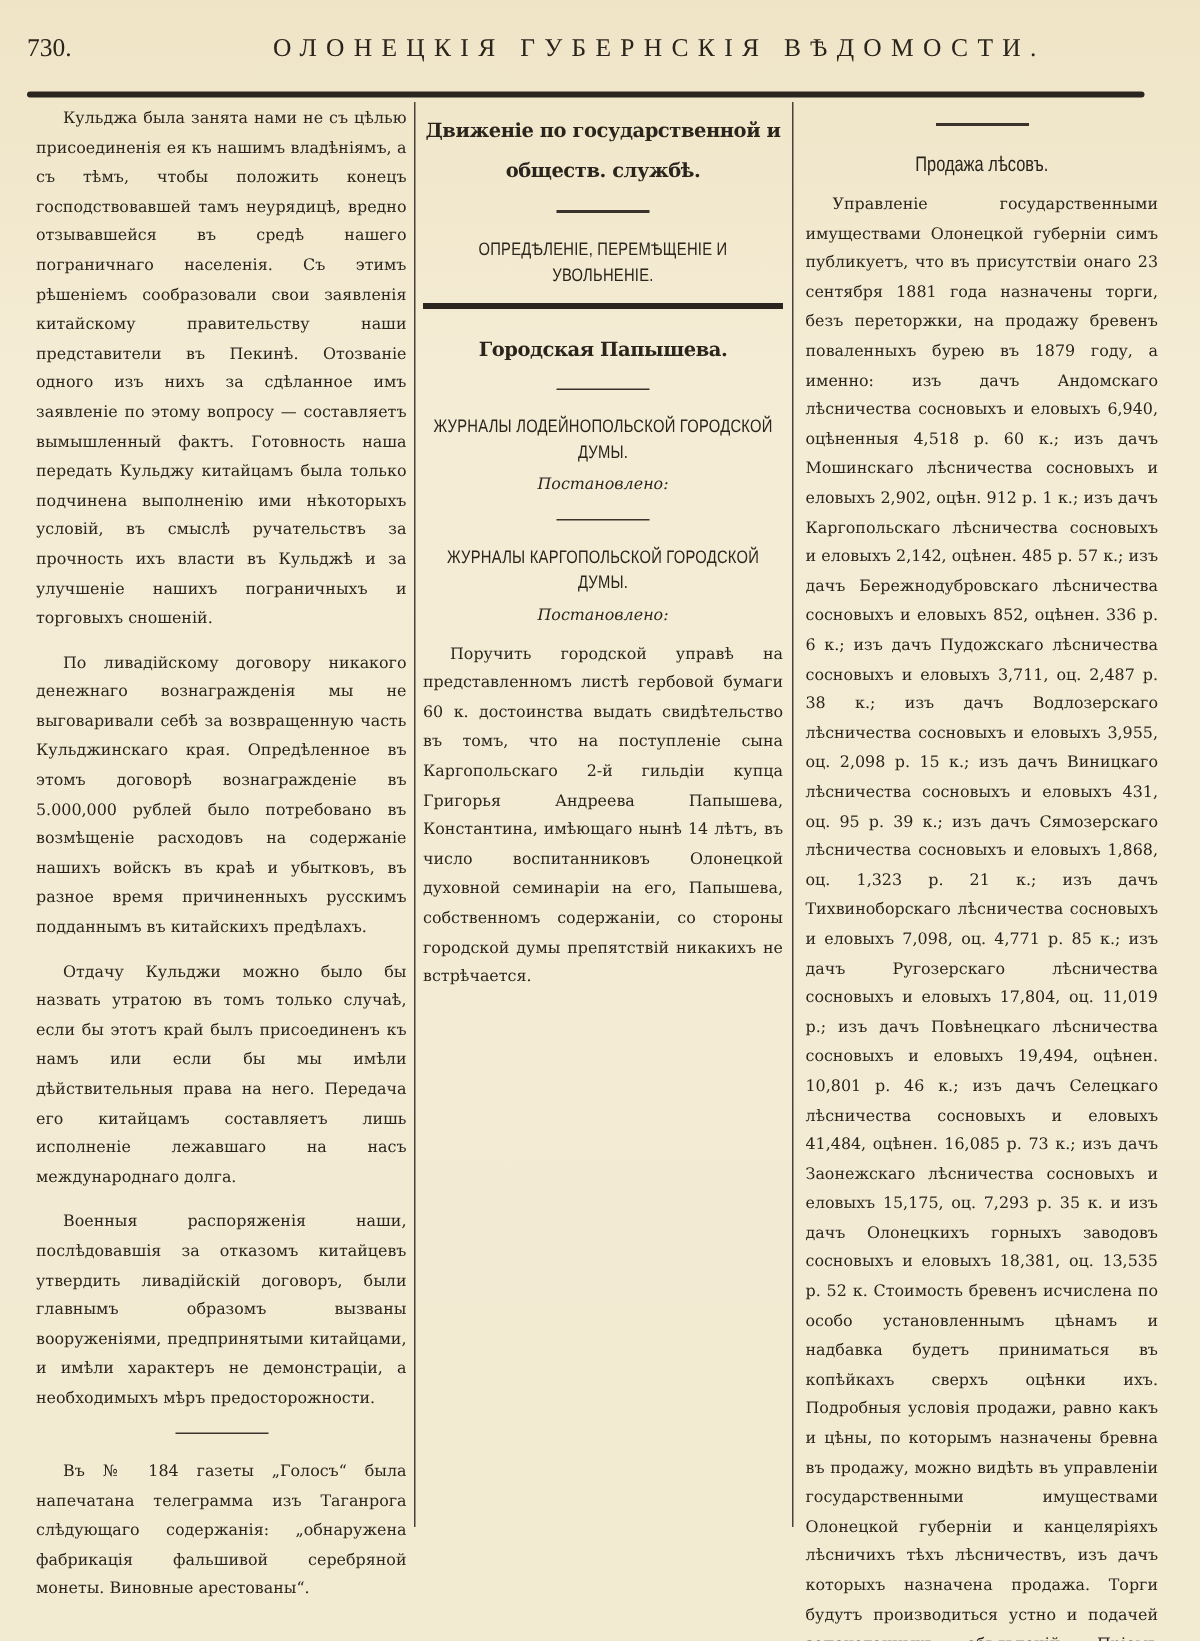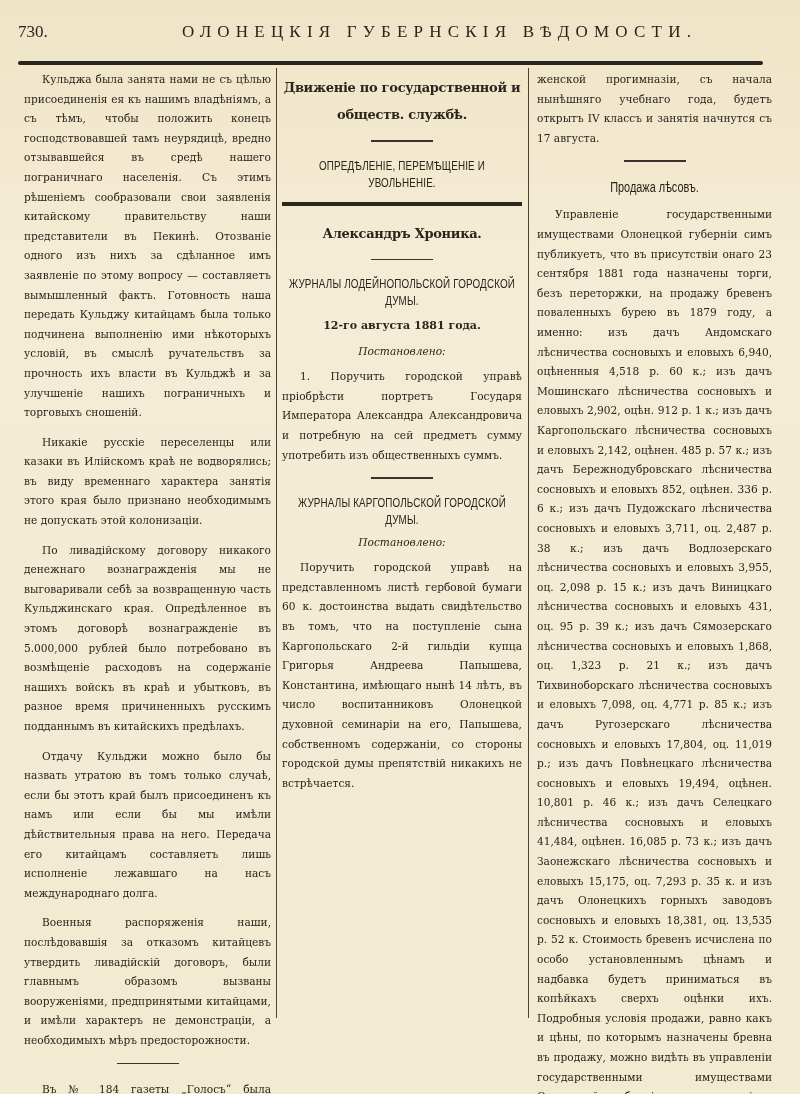--- a/index.html
+++ b/index.html
@@ -44,49 +44,45 @@
     <span class="page-num">730.</span>
     <span class="title">ОЛОНЕЦКІЯ ГУБЕРНСКІЯ ВѢДОМОСТИ.</span>
   </div>
   <div class="header-rule"></div>
 
   <div class="vrule" id="vrule-1"></div>
   <div class="vrule" id="vrule-2"></div>
 
   <div class="col" id="col-left">
     <p>Кульджа была занята нами не съ цѣлью присоединенія ея къ нашимъ владѣніямъ, а съ тѣмъ, чтобы положить конецъ господствовавшей тамъ неурядицѣ, вредно отзывавшейся въ средѣ нашего пограничнаго населенія. Съ этимъ рѣшеніемъ сообразовали свои заявленія китайскому правительству наши представители въ Пекинѣ. Отозваніе одного изъ нихъ за сдѣланное имъ заявленіе по этому вопросу — составляетъ вымышленный фактъ. Готовность наша передать Кульджу китайцамъ была только подчинена выполненію ими нѣкоторыхъ условій, въ смыслѣ ручательствъ за прочность ихъ власти въ Кульджѣ и за улучшеніе нашихъ пограничныхъ и торговыхъ сношеній.</p>
-    <p>Никакіе русскіе переселенцы или казаки въ Илійскомъ краѣ не водворялись; въ виду временнаго характера занятія этого края было признано необходимымъ не допускать этой колонизаціи.</p>
     <p>По ливадійскому договору никакого денежнаго вознагражденія мы не выговаривали себѣ за возвращенную часть Кульджинскаго края. Опредѣленное въ этомъ договорѣ вознагражденіе въ 5.000,000 рублей было потребовано въ возмѣщеніе расходовъ на содержаніе нашихъ войскъ въ краѣ и убытковъ, въ разное время причиненныхъ русскимъ подданнымъ въ китайскихъ предѣлахъ.</p>
     <p>Отдачу Кульджи можно было бы назвать утратою въ томъ только случаѣ, если бы этотъ край былъ присоединенъ къ намъ или если бы мы имѣли дѣйствительныя права на него. Передача его китайцамъ составляетъ лишь исполненіе лежавшаго на насъ международнаго долга.</p>
     <p>Военныя распоряженія наши, послѣдовавшія за отказомъ китайцевъ утвердить ливадійскій договоръ, были главнымъ образомъ вызваны вооруженіями, предпринятыми китайцами, и имѣли характеръ не демонстраціи, а необходимыхъ мѣръ предосторожности.</p>
     <div class="short-rule"></div>
     <p>Въ № 184 газеты „Голосъ“ была напечатана телеграмма изъ Таганрога слѣдующаго содержанія: „обнаружена фабрикація фальшивой серебряной монеты. Виновные арестованы“.</p>
 
   </div>
 
   <div class="col" id="col-mid">
     <div class="big-head">Движеніе по государственной и обществ. службѣ.</div>
     <div class="short-rule"></div>
     <div class="cond-head">ОПРЕДѢЛЕНІЕ, ПЕРЕМѢЩЕНІЕ И УВОЛЬНЕНІЕ.</div>
     <div class="thick-rule"></div>
 
-    <div class="big-head">Александръ Хроника.</div>
+    <div class="big-head">Городская Папышева.</div>
     <div class="short-rule"></div>
     <div class="cond-head">ЖУРНАЛЫ ЛОДЕЙНОПОЛЬСКОЙ ГОРОДСКОЙ ДУМЫ.</div>
-    <div class="date-head">12-го августа 1881 года.</div>
     <div class="subhead-italic">Постановлено:</div>
-    <p>1. Поручить городской управѣ пріобрѣсти портретъ Государя Императора Александра Александровича и потребную на сей предметъ сумму употребить изъ общественныхъ суммъ.</p>
     <div class="short-rule"></div>
     <div class="cond-head">ЖУРНАЛЫ КАРГОПОЛЬСКОЙ ГОРОДСКОЙ ДУМЫ.</div>
     <div class="subhead-italic">Постановлено:</div>
     <p>Поручить городской управѣ на представленномъ листѣ гербовой бумаги 60 к. достоинства выдать свидѣтельство въ томъ, что на поступленіе сына Каргопольскаго 2-й гильдіи купца Григорья Андреева Папышева, Константина, имѣющаго нынѣ 14 лѣтъ, въ число воспитанниковъ Олонецкой духовной семинаріи на его, Папышева, собственномъ содержаніи, со стороны городской думы препятствій никакихъ не встрѣчается.</p>
 
   </div>
 
   <div class="col" id="col-right">
-    <p style="text-indent:0">женской прогимназіи, съ начала нынѣшняго учебнаго года, будетъ открытъ IV классъ и занятія начнутся съ 17 августа.</p>
     <div class="short-rule"></div>
     <div class="cond-head-right">Продажа лѣсовъ.</div>
     <p>Управленіе государственными имуществами Олонецкой губерніи симъ публикуетъ, что въ присутствіи онаго 23 сентября 1881 года назначены торги, безъ переторжки, на продажу бревенъ поваленныхъ бурею въ 1879 году, а именно: изъ дачъ Андомскаго лѣсничества сосновыхъ и еловыхъ 6,940, оцѣненныя 4,518 р. 60 к.; изъ дачъ Мошинскаго лѣсничества сосновыхъ и еловыхъ 2,902, оцѣн. 912 р. 1 к.; изъ дачъ Каргопольскаго лѣсничества сосновыхъ и еловыхъ 2,142, оцѣнен. 485 р. 57 к.; изъ дачъ Бережнодубровскаго лѣсничества сосновыхъ и еловыхъ 852, оцѣнен. 336 р. 6 к.; изъ дачъ Пудожскаго лѣсничества сосновыхъ и еловыхъ 3,711, оц. 2,487 р. 38 к.; изъ дачъ Водлозерскаго лѣсничества сосновыхъ и еловыхъ 3,955, оц. 2,098 р. 15 к.; изъ дачъ Виницкаго лѣсничества сосновыхъ и еловыхъ 431, оц. 95 р. 39 к.; изъ дачъ Сямозерскаго лѣсничества сосновыхъ и еловыхъ 1,868, оц. 1,323 р. 21 к.; изъ дачъ Тихвиноборскаго лѣсничества сосновыхъ и еловыхъ 7,098, оц. 4,771 р. 85 к.; изъ дачъ Ругозерскаго лѣсничества сосновыхъ и еловыхъ 17,804, оц. 11,019 р.; изъ дачъ Повѣнецкаго лѣсничества сосновыхъ и еловыхъ 19,494, оцѣнен. 10,801 р. 46 к.; изъ дачъ Селецкаго лѣсничества сосновыхъ и еловыхъ 41,484, оцѣнен. 16,085 р. 73 к.; изъ дачъ Заонежскаго лѣсничества сосновыхъ и еловыхъ 15,175, оц. 7,293 р. 35 к. и изъ дачъ Олонецкихъ горныхъ заводовъ сосновыхъ и еловыхъ 18,381, оц. 13,535 р. 52 к. Стоимость бревенъ исчислена по особо установленнымъ цѣнамъ и надбавка будетъ приниматься въ копѣйкахъ сверхъ оцѣнки ихъ. Подробныя условія продажи, равно какъ и цѣны, по которымъ назначены бревна въ продажу, можно видѣть въ управленіи государственными имуществами Олонецкой губерніи и канцеляріяхъ лѣсничихъ тѣхъ лѣсничествъ, изъ дачъ которыхъ назначена продажа. Торги будутъ производиться устно и подачей запечатанныхъ объявленій. Пріемъ запечатанныхъ объявленій окончится въ часъ, съ котораго времени начнутся устные торги. Въ залогъ должно быть представлено 10% съ покупной суммы (2).</p>
 
   </div>
 
 </div>
 
 </body></html>

